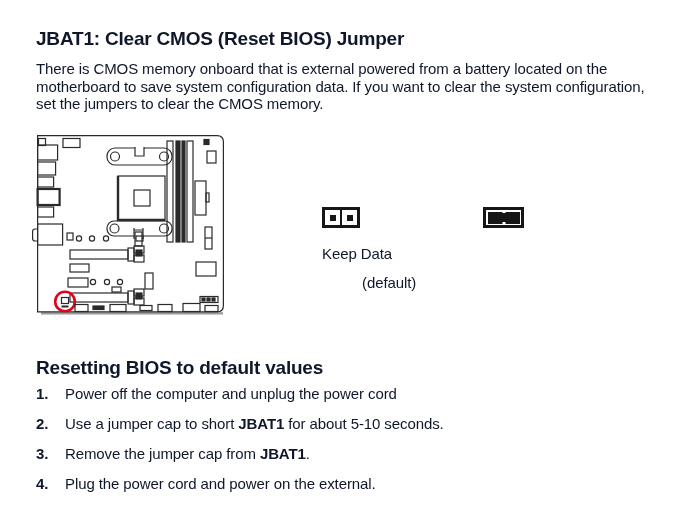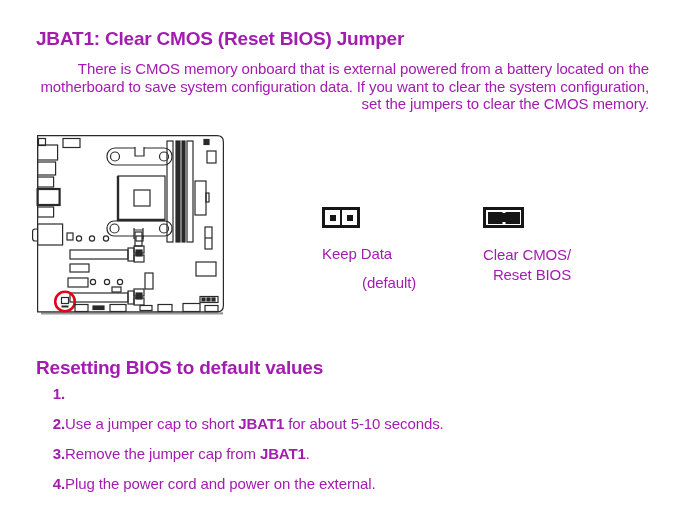--- a/index.html
+++ b/index.html
@@ -1,23 +1,22 @@
 <!DOCTYPE html>
 <html><head>
 <meta charset="utf-8">
 <style>
   html,body{margin:0;padding:0;background:#fff;}
   .page{
     position:relative;
     width:677px;height:529px;
     background:#fff;
     font-family:"Liberation Sans","DejaVu Sans",sans-serif;
-    color:#a21caf;
+    color:#0f172a;
     overflow:hidden;
-    text-align:right;
   }
   .abs{position:absolute;}
   .title{
     left:36px;top:28px;
     font-size:19px;font-weight:700;letter-spacing:-0.2px;
   }
   .intro{
     left:36px;top:60px;width:613px;
     font-size:15px;line-height:17.5px;letter-spacing:-0.1px;
   }
@@ -161,30 +160,27 @@
     <div class="cell"></div>
   </div>
   <div class="abs jmp-label keep1">Keep Data</div>
   <div class="abs jmp-label keep2">(default)</div>
 
   <div class="abs jmp-short">
     <div class="cap"></div>
     <div class="notch top"></div>
     <div class="notch bottom"></div>
   </div>
-  <div class="abs jmp-label clear">
-    <div>Clear CMOS/</div>
-    <div>Reset BIOS</div>
-  </div>
 
   <div class="abs section-heading">Resetting BIOS to default values</div>
 
   <div class="abs steps">
     <div class="step">
       <span class="step-num">1.</span>
+      <span class="step-text"><span>Power off the computer and unplug the power cord</span><b></b><span></span></span>
     </div>
     <div class="step">
       <span class="step-num">2.</span>
       <span class="step-text"><span>Use a jumper cap to short </span><b>JBAT1</b><span> for about 5-10 seconds.</span></span>
     </div>
     <div class="step">
       <span class="step-num">3.</span>
       <span class="step-text"><span>Remove the jumper cap from </span><b>JBAT1</b><span>.</span></span>
     </div>
     <div class="step">

